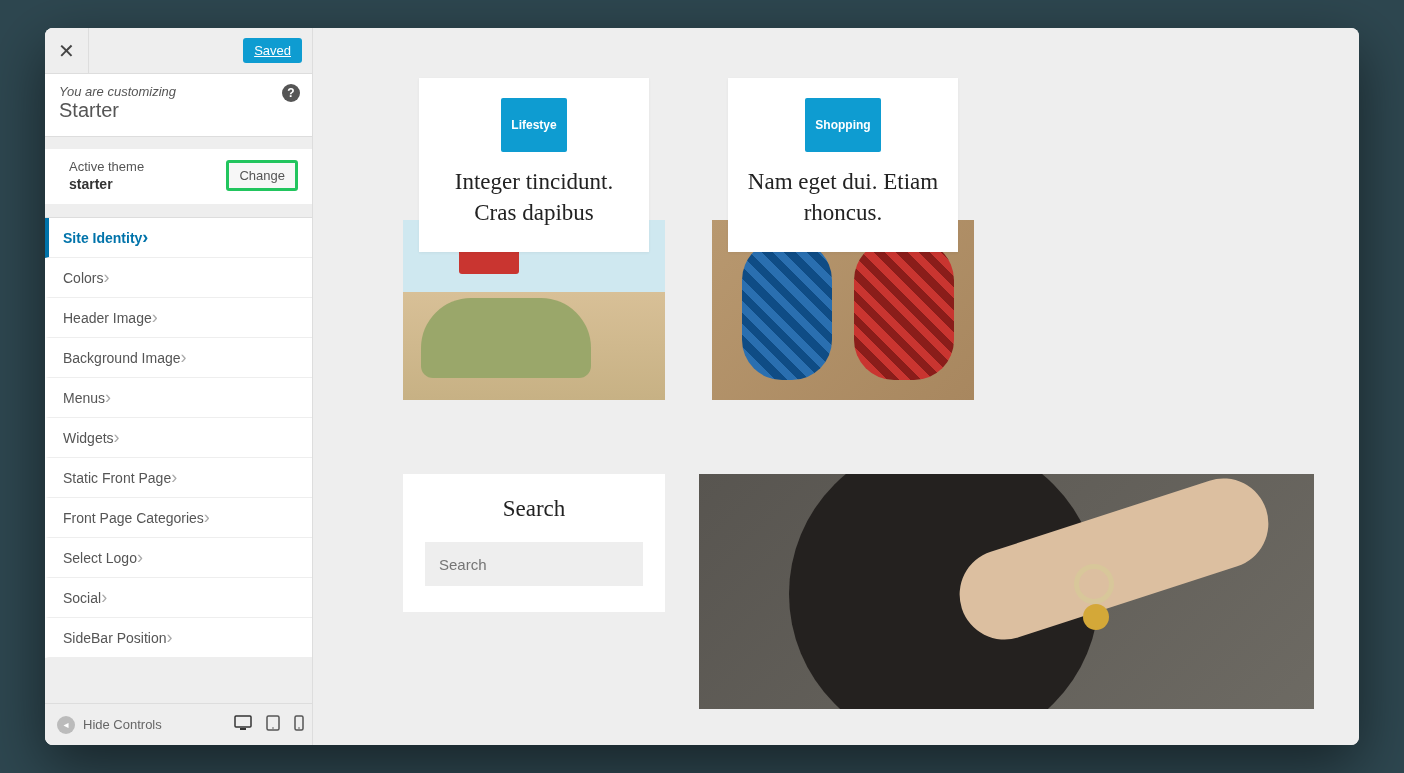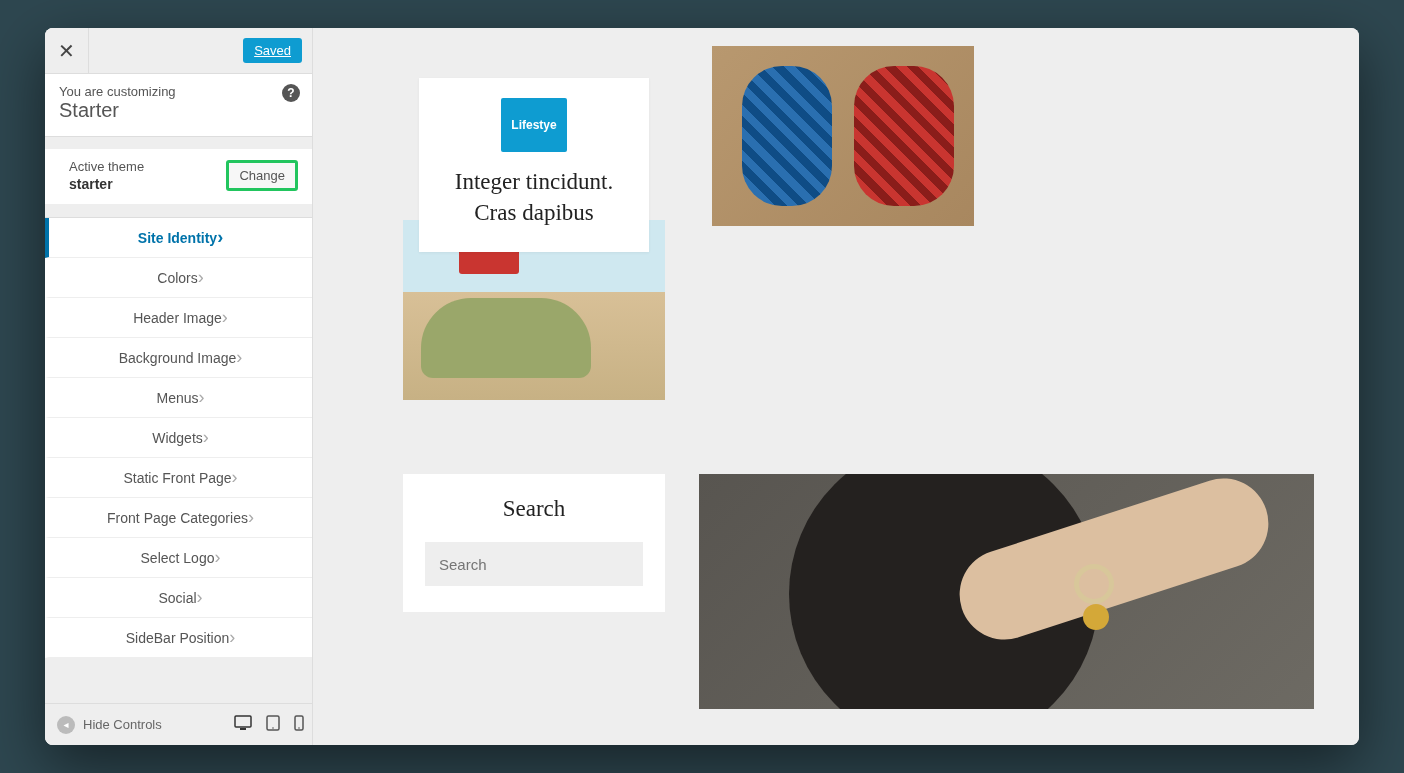--- a/index.html
+++ b/index.html
@@ -61,20 +61,21 @@
 }
 .customizing-block {
   background: #fff;
   border-bottom: 1px solid #ddd;
   padding: 10px 14px 14px 14px;
   position: relative;
 }
 .customizing-small {
   font-size: 13px;
   color: #555;
+  font-style: italic;
 }
 .customizing-title {
   font-size: 20px;
   color: #555;
   font-weight: 400;
 }
 .help-icon {
   position: absolute;
   right: 12px;
   top: 10px;
@@ -115,21 +116,21 @@
   overflow-y: auto;
   border-top: 1px solid #ddd;
 }
 .menu-item {
   background: #fff;
   border-bottom: 1px solid #eee;
   height: 40px;
   padding: 0 14px 0 14px;
   display: flex;
   align-items: center;
-  justify-content: center;
+  justify-content: flex-start;
   font-size: 14px;
   color: #555;
   cursor: pointer;
   border-left: 4px solid transparent;
 }
 .menu-item.active {
   color: #0073aa;
   font-weight: 600;
   border-left-color: #0073aa;
 }
@@ -375,20 +376,24 @@
   <div class="preview">
     <div class="cards-row">
       <div class="card">
         <div class="card-box">
           <div class="badge">Lifestye</div>
           <div class="card-title">Integer tincidunt. Cras dapibus</div>
         </div>
         <div class="card-img img1"></div>
       </div>
       <div class="card">
+        <div class="card-box">
+          <div class="badge">Shopping</div>
+          <div class="card-title">Nam eget dui. Etiam rhoncus.</div>
+        </div>
         <div class="card-img img2"></div>
       </div>
     </div>
 
     <div class="lower-row">
       <div class="search-panel">
         <div class="search-box">
           <div class="search-heading">Search</div>
           <input class="search-input" placeholder="Search" style="">
         </div>

